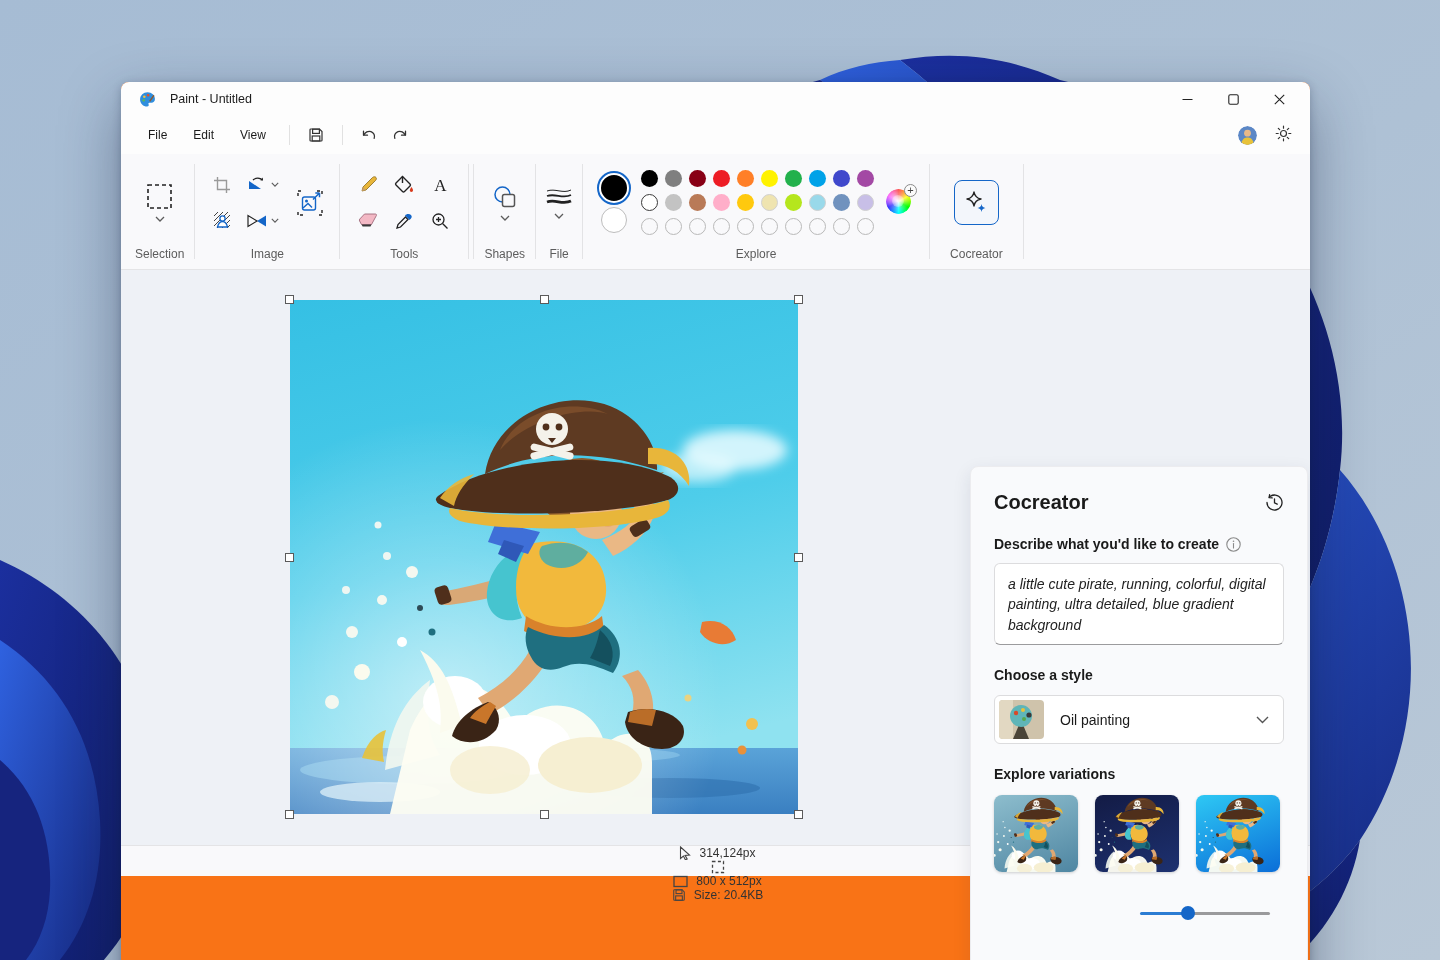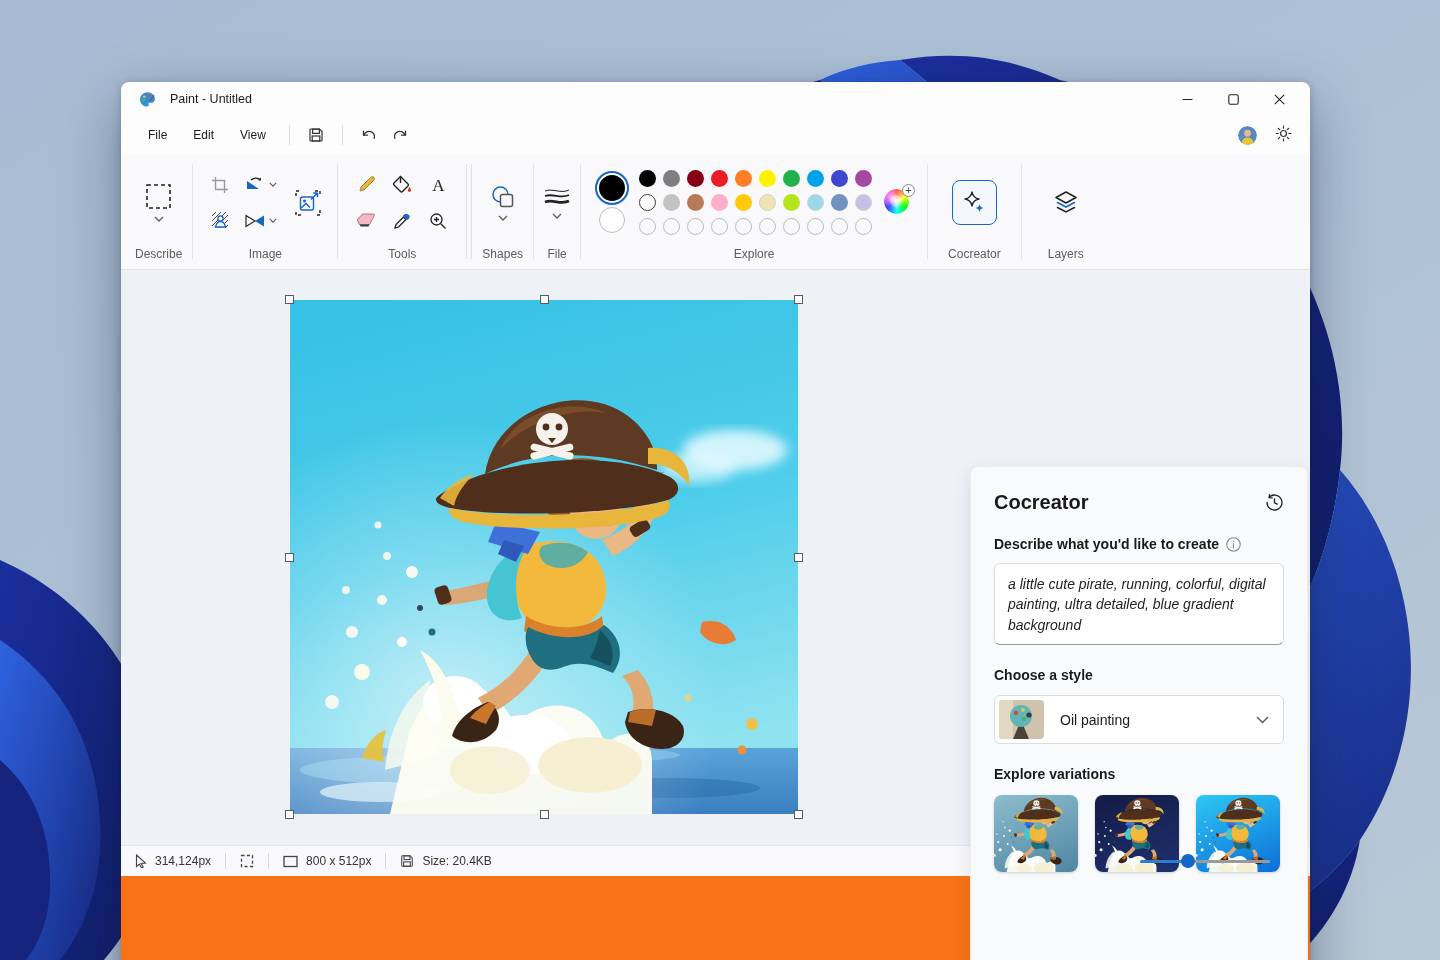--- a/index.html
+++ b/index.html
@@ -84,21 +84,21 @@
   .style-thumb { width:45px; height:39px; border-radius:4px; margin-right:16px; overflow:hidden; }
   .style-name { font-size:14px; color:#1a1a1a; }
   .style-select .chev { margin-left:auto; }
   .variations { margin-top:13px; display:flex; gap:17px; }
   .var-thumb { width:84px; height:77px; border-radius:8px; overflow:hidden; position:relative;
     box-shadow:0 1px 3px rgba(0,0,0,.18); }
   .var-thumb svg { position:absolute; inset:0; }
 
   
   .statusbar { height:31px; background:#f9f9fb; border-top:1px solid #e4e4e6; display:flex; align-items:center;
-    padding:0 10px 0 14px; font-size:12px; color:#333; }
+    padding:0 10px 0 14px; font-size:12px; color:#333;flex-direction:column; }
   .sb-seg { display:flex; align-items:center; gap:8px; }
   .sb-divider { width:1px; height:16px; background:#d8d8da; margin:0 14px; }
   .sb-right { margin-left:auto; display:flex; align-items:center; gap:14px; }
   .zoom-select { display:flex; align-items:center; gap:8px; border:1px solid #d0d0d2; background:#fdfdfd;
     border-radius:4px; padding:3px 9px; font-size:12px; color:#222; }
   .zoom-slider { position:relative; width:130px; height:14px; }
   .zs-track-l { position:absolute; left:0; top:6px; height:3px; width:48px; background:#2b7cd3; border-radius:2px; }
   .zs-track-r { position:absolute; left:48px; top:6px; height:3px; right:0; background:#9a9a9c; border-radius:2px; }
   .zs-thumb { position:absolute; left:41px; top:0; width:14px; height:14px; border-radius:50%; background:#1466c8; }
   .hidden-defs { position:absolute; width:0; height:0; overflow:hidden; }
@@ -288,21 +288,21 @@
       <div class="rgroup-content">
         <div class="single-tool">
           <svg width="27" height="27" viewBox="0 0 27 27">
               <rect x="2" y="2" width="23" height="23" fill="none" stroke="#222" stroke-width="1.6" stroke-dasharray="4 3"></rect>
             </svg>
           <svg class="chev" width="10" height="6" viewBox="0 0 10 6" fill="none" stroke="#5c5c5c" stroke-width="1.3">
               <path d="M1 1 L5 5 L9 1"></path>
             </svg>
         </div>
       </div>
-      <div class="rgroup-label">Describe</div>
+      <div class="rgroup-label">Selection</div>
     </div>
 
     <div class="r-divider"></div>
 
     <div class="rgroup">
       <div class="rgroup-content" style="gap:4px;">
         <div class="img-grid">
           <div class="rbtn">
             <svg width="18" height="18" viewBox="0 0 18 18" fill="none" stroke="#9a9a9a" stroke-width="1.4">
               <path d="M4.5 1 L4.5 13.5 L17 13.5"></path>
@@ -502,32 +502,20 @@
             <path d="M11 2 C11.8 6.5 13.5 8.2 18 9 C13.5 9.8 11.8 11.5 11 16 C10.2 11.5 8.5 9.8 4 9 C8.5 8.2 10.2 6.5 11 2 Z" fill="none" stroke="#222" stroke-width="1.4" stroke-linejoin="round"></path>
             <path d="M18.5 14 C19 16.6 20 17.6 22.5 18 C20 18.4 19 19.4 18.5 22 C18 19.4 17 18.4 14.5 18 C17 17.6 18 16.6 18.5 14 Z" fill="#1466c8"></path>
           </svg>
         </div>
       </div>
       <div class="rgroup-label">Cocreator</div>
     </div>
 
     <div class="r-divider"></div>
 
-    <div class="rgroup" style="padding:0 22px;">
-      <div class="rgroup-content">
-        <div class="rbtn" style="width:40px;height:40px;">
-          <svg width="28" height="26" viewBox="0 0 28 26" fill="none">
-            <path d="M14 2 L24 7.5 L14 13 L4 7.5 Z" stroke="#222" stroke-width="1.5" stroke-linejoin="round"></path>
-            <path d="M5.5 12.5 L14 17 L22.5 12.5" stroke="#1466c8" stroke-width="1.6" stroke-linecap="round"></path>
-            <path d="M5.5 17.5 L14 22 L22.5 17.5" stroke="#222" stroke-width="1.5" stroke-linecap="round"></path>
-          </svg>
-        </div>
-      </div>
-      <div class="rgroup-label">Layers</div>
-    </div>
   </div>
 
   <div class="workspace">
 
     <div class="canvas-wrap">
       <svg width="508" height="514" viewBox="0 0 508 514">
         <defs>
           <linearGradient id="sky" x1="0" y1="0" x2="0.25" y2="1">
             <stop offset="0" stop-color="#35c0e4"></stop>
             <stop offset="0.55" stop-color="#4ecdea"></stop>

